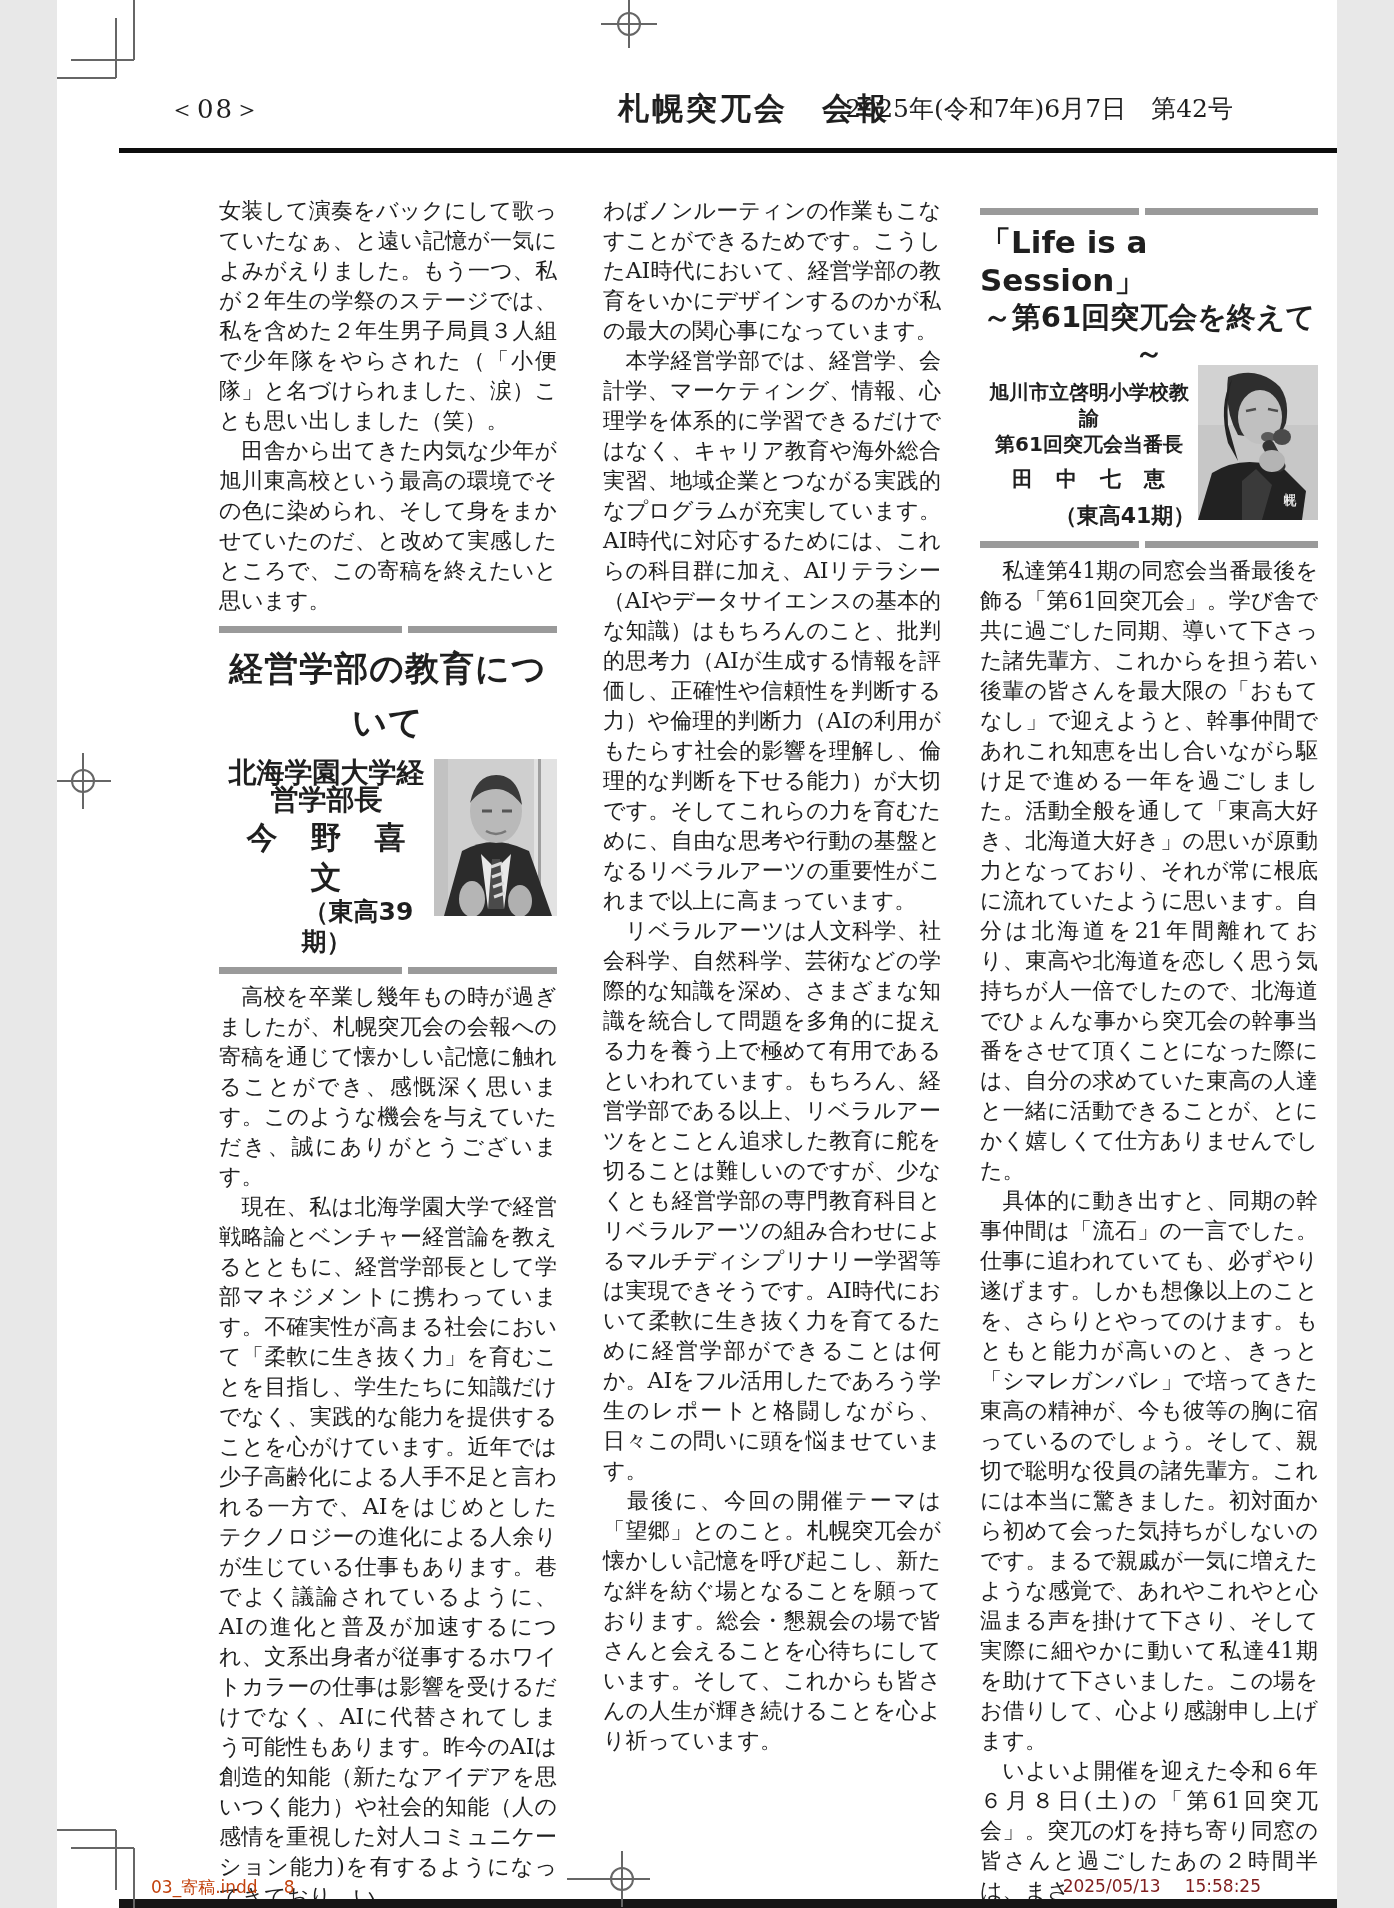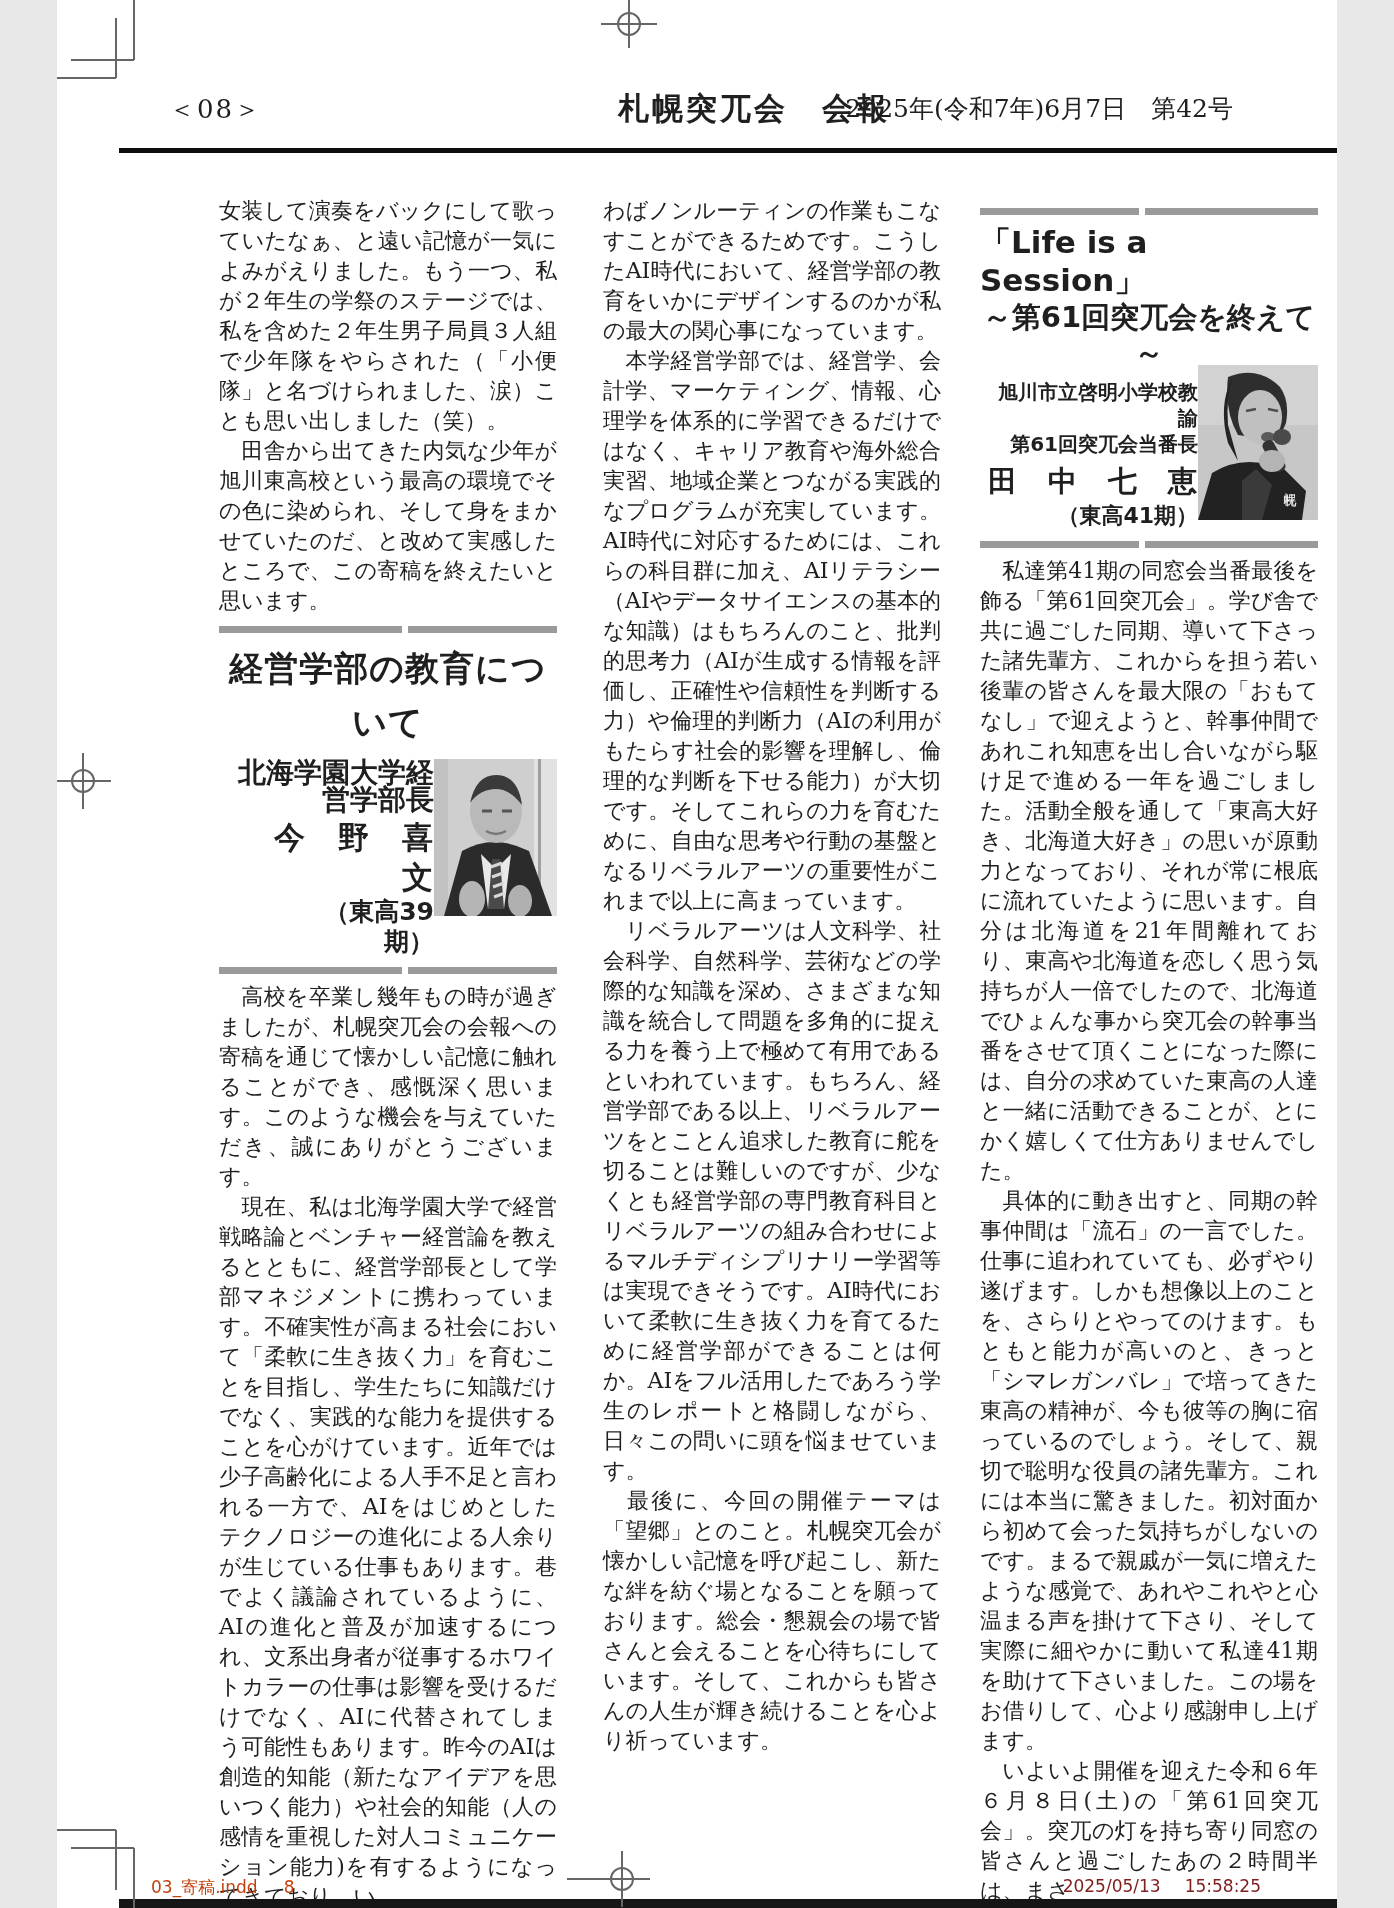--- a/index.html
+++ b/index.html
@@ -25,21 +25,21 @@
   
   .secbar{display:flex;height:7px;margin:10px 0 8px 0;}
   .secbar .seg{background:#9a9a9a;height:7px;}
   .secbar .seg.a{flex:0 0 54%;margin-right:6px;}
   .secbar .seg.b{flex:1 1 auto;}
   .secbar.g47 .seg.a{flex-basis:47%;}
   
   .gothic{font-family:"DejaVu Sans","Liberation Sans",sans-serif;font-weight:bold;}
   .a2-title{font-size:34px;line-height:54px;letter-spacing:1px;margin:6px 0 10px 0;text-align:center;}
   .author-row{display:flex;justify-content:space-between;align-items:flex-start;margin-bottom:2px;}
-  .author-block{text-align:right;}
+  .author-block{text-align:center;}
   .affil{font-size:28px;line-height:27px;}
   .a3 .affil{font-size:20px;line-height:26px;}
   .aname{font-size:31px;line-height:40px;margin-top:4px;letter-spacing:1px;}
   .aclass{font-size:25px;line-height:30px;text-indent:64px;}
   .photo{flex:0 0 auto;border:0;display:block;}
   .a3-title1{font-size:31px;line-height:38px;text-align:left;letter-spacing:0;}
   .a3-title2{font-size:29px;line-height:36px;text-align:center;margin-bottom:8px;}
   
   .ftr-left{position:absolute;left:94px;top:1876px;font-family:"DejaVu Sans","Liberation Sans",sans-serif;
     font-size:17px;color:#c2410c;}
@@ -129,21 +129,21 @@
         <span class="seg b"></span>
       </div>
 
     <div class="a3-title1 gothic">「Life is a Session」</div>
     <div class="a3-title2 gothic">～第61回突兀会を終えて～</div>
 
     <div class="author-row">
       <div class="author-block gothic">
         <div class="affil">旭川市立啓明小学校教諭</div>
         <div class="affil">第61回突兀会当番長</div>
-        <div class="aname" style="font-size:29px;">田　中　七　恵</div>
+        <div class="aname" style="font-size:21px;font-family:Liberation Mono, monospace;">田　中　七　恵</div>
         <div class="aclass" style="text-indent:72px;font-size:22px;">（東高41期）</div>
       </div>
 
       <svg class="photo" style="margin-top:-14px;" width="120" height="155" viewBox="0 0 120 155" role="img">
         <rect x="0" y="0" width="120" height="155" fill="#c7c7c7"></rect>
         <rect x="0" y="0" width="120" height="60" fill="#d2d2d2"></rect>
 
         <path d="M0 155 L14 108 Q45 88 86 104 L108 126 L104 155 Z" fill="#222222"></path>
         <path d="M58 104 L74 120 L64 155 L44 155 L44 116 Z" fill="#3a3a3a"></path>
 

